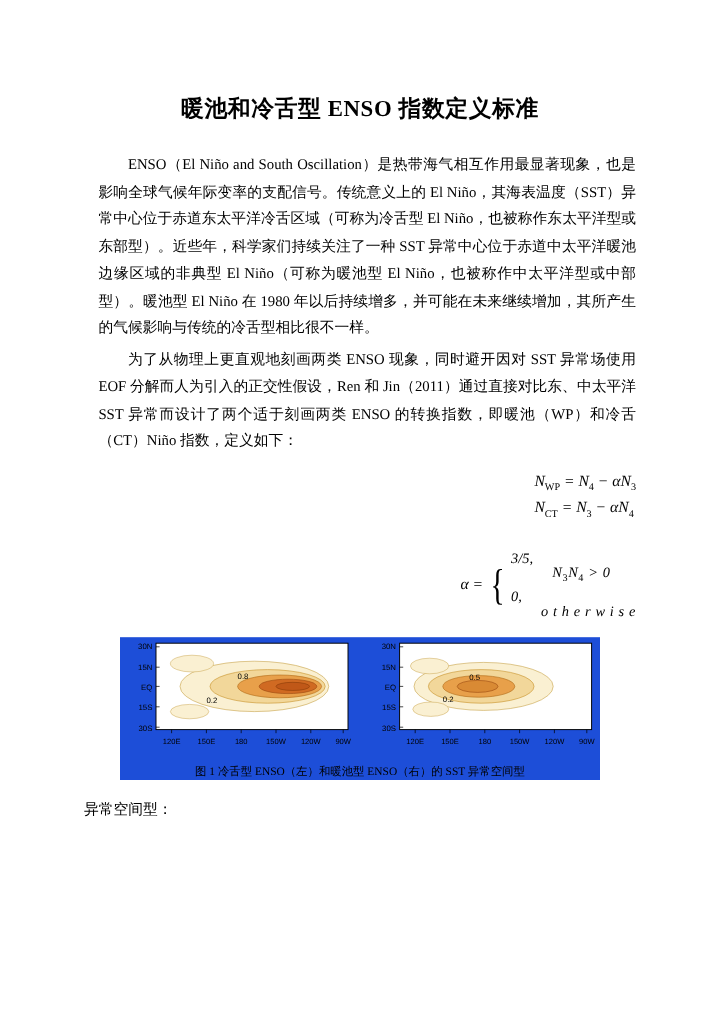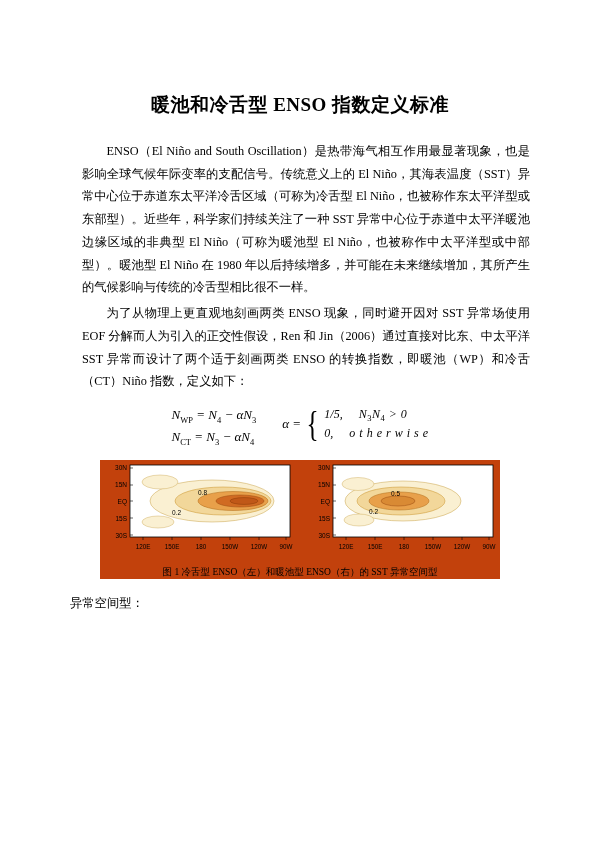--- a/index.html
+++ b/index.html
@@ -24,42 +24,43 @@
     position: absolute;
     left: 70px;
     top: 40px;
     width: 460px;
   }
   .doc-title {
     text-align: center;
     font-size: 19px;
     font-weight: bold;
     letter-spacing: 0.5px;
-    margin: 52px 0 22px 0;
+    margin: 38px 0 22px 0;
     font-family: "Liberation Serif", serif;
   }
   p.para {
     font-size: 12.3px;
     line-height: 1.85;
     text-align: justify;
     margin: 0 0 3px 12px;
     text-indent: 2em;
     color: #000;
   }
   p.noindent {
     text-indent: 0;
   }
   .formula-block {
     margin: 14px 0 10px 0;
     display: flex;
     justify-content: center;
-    align-items: flex-start;
+    align-items: flex-end;
     gap: 26px;
     font-family: "Liberation Serif", serif;
     font-size: 13px;
+    flex-direction: column;
   }
   .eqs {
     display: flex;
     flex-direction: column;
     gap: 4px;
     font-style: italic;
   }
   .eq-line {
     white-space: nowrap;
   }
@@ -86,29 +87,30 @@
     gap: 3px;
     font-size: 12px;
   }
   .case-row {
     display: flex;
     gap: 16px;
     white-space: nowrap;
   }
   .case-cond {
     letter-spacing: 0.5px;
+    margin-top: 12px;
   }
   .figure-wrap {
     margin: 14px 0 4px 0;
     display: flex;
     justify-content: center;
   }
   .figure-box {
     width: 400px;
-    background: #c2410c;
+    background: #1d4ed8;
   }
   .panels {
     display: flex;
     gap: 6px;
     justify-content: center;
   }
   .caption {
     text-align: center;
     font-size: 9.5px;
     margin-top: 6px;
@@ -129,37 +131,37 @@
 </style>
 </head>
 <body>
 
 <div class="page">
   <div class="page-inner">
 
     <h1 class="doc-title">暖池和冷舌型 ENSO 指数定义标准</h1>
 
     <p class="para">ENSO（El Niño and South Oscillation）是热带海气相互作用最显著现象，也是影响全球气候年际变率的支配信号。传统意义上的 El Niño，其海表温度（SST）异常中心位于赤道东太平洋冷舌区域（可称为冷舌型 El Niño，也被称作东太平洋型或东部型）。近些年，科学家们持续关注了一种 SST 异常中心位于赤道中太平洋暖池边缘区域的非典型 El Niño（可称为暖池型 El Niño，也被称作中太平洋型或中部型）。暖池型 El Niño 在 1980 年以后持续增多，并可能在未来继续增加，其所产生的气候影响与传统的冷舌型相比很不一样。</p>
-    <p class="para">为了从物理上更直观地刻画两类 ENSO 现象，同时避开因对 SST 异常场使用 EOF 分解而人为引入的正交性假设，Ren 和 Jin（2006）通过直接对比东、中太平洋 SST 异常而设计了两个适于刻画两类 ENSO 的转换指数，即暖池（WP）和冷舌（CT）Niño 指数，定义如下：</p>
+    <p class="para">为了从物理上更直观地刻画两类 ENSO 现象，同时避开因对 SST 异常场使用 EOF 分解而人为引入的正交性假设，Ren 和 Jin（2011）通过直接对比东、中太平洋 SST 异常而设计了两个适于刻画两类 ENSO 的转换指数，即暖池（WP）和冷舌（CT）Niño 指数，定义如下：</p>
 
     <div class="formula-block">
       <div class="eqs">
         <div class="eq-line">
           N<sub>WP</sub> = N<sub>4</sub> − αN<sub>3</sub>
         </div>
         <div class="eq-line">
           N<sub>CT</sub> = N<sub>3</sub> − αN<sub>4</sub>
         </div>
       </div>
       <div class="alpha-def">
         <span>α =</span>
         <span class="brace">{</span>
         <div class="cases">
           <div class="case-row">
-            <span>1/5,</span>
+            <span>3/5,</span>
             <span class="case-cond"><i>N</i><sub>3</sub><i>N</i><sub>4</sub> &gt; 0</span>
           </div>
           <div class="case-row">
             <span>0,</span>
             <span class="case-cond">o t h e r w i s e</span>
           </div>
         </div>
       </div>
     </div>
 

